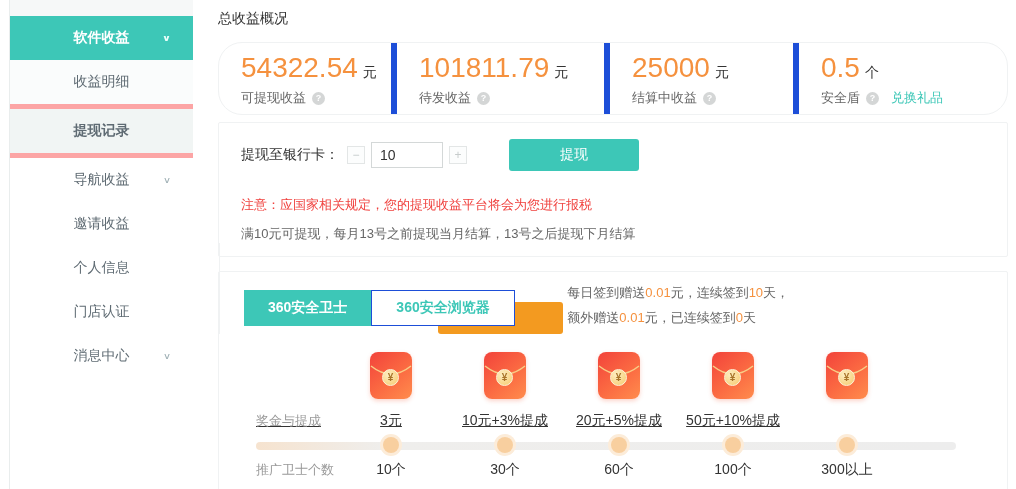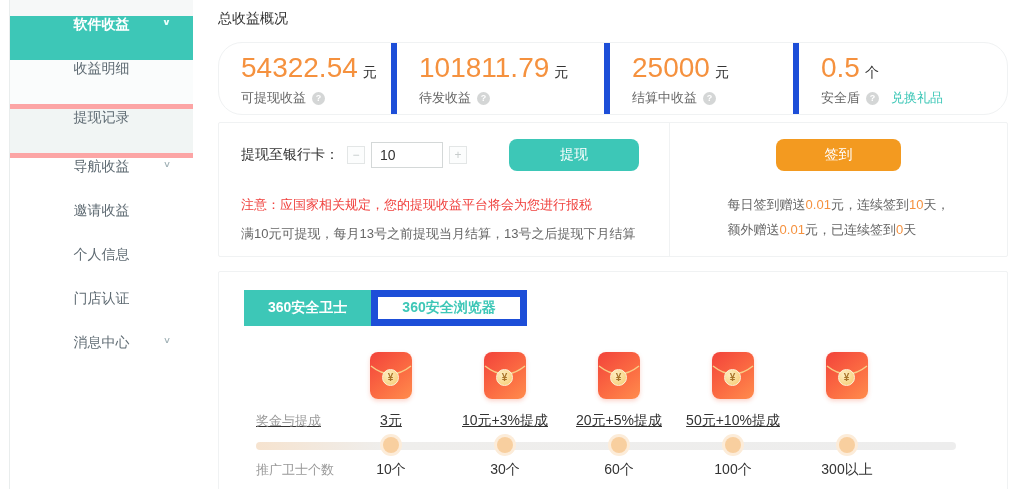--- a/index.html
+++ b/index.html
@@ -2,66 +2,66 @@
 <html><head>
 <meta charset="utf-8">
 <style>
   html,body{margin:0;padding:0;background:#fff;}
   body{width:1016px;height:489px;overflow:hidden;font-family:"Liberation Sans","DejaVu Sans",sans-serif;color:#333;position:relative;}
   .page{position:absolute;inset:0;display:flex;}
   
   .gutter{width:9px;border-right:1px solid #e9eded;background:#fff;flex:none;}
   .sidebar{width:183px;flex:none;background:#fff;}
   .sidebar-top{height:16px;background:#f6f8f8;}
-  .side-item{height:44px;display:flex;justify-content:center;position:relative;font-size:14px;color:#5f6b73;cursor:pointer;background:#fff;}
+  .side-item{height:44px;display:flex;align-items:center;justify-content:center;position:relative;font-size:14px;color:#5f6b73;cursor:pointer;background:#fff;}
   .side-item .chev{position:absolute;right:22px;font-size:11px;color:#9fb0b5;transform:scaleY(.8);}
   .side-item.active{background:#3dc7b7;color:#fff;font-weight:bold;}
   .side-item.active .chev{color:#eafffb;}
   .side-item.sub{background:#fafcfc;border-bottom:5px solid #fca5a5;}
-  .side-item.sub.selected{background:#f1f5f4;}
+  .side-item.sub.selected{background:#f1f5f4;font-weight:bold;}
   .side-item.sub:first-of-type{border-top:1px solid #eef2f2;}
   
   .main{flex:1;padding:8px 8px 0 25px;background:#fff;}
   .page-title{font-size:14px;color:#333;margin-top:2px;}
   .card{border:1px solid #f0f2f3;background:#fff;border-radius:2px;}
   
   .stats{margin-top:14px;height:71px;display:flex;border-radius:24px;}
   .stat-col{padding:10px 0 0 22px;box-sizing:border-box;}
   .stat-col + .stat-col{border-left:6px solid #1d4ed8;}
   .stat-col:nth-child(1){width:172px;}
   .stat-col:nth-child(2){width:213px;}
   .stat-col:nth-child(3){width:189px;}
   .stat-col:nth-child(4){flex:1;}
   .stat-value{font-size:28px;color:#f5913e;line-height:30px;}
   .stat-unit{font-size:14px;color:#333;margin-left:5px;}
   .stat-label-row{margin-top:6px;font-size:13px;color:#666;display:flex;align-items:center;gap:6px;}
   .help-icon{width:13px;height:13px;border-radius:50%;background:#d4d6d6;color:#fff;font-size:9px;font-weight:bold;display:inline-flex;align-items:center;justify-content:center;cursor:pointer;}
   .stat-link{color:#3dc7b7;cursor:pointer;margin-left:6px;}
   
-  .actions{margin-top:7px;height:133px;display:flex;}
+  .actions{margin-top:7px;height:133px;display:flex;flex-direction:column;}
   .withdraw{width:450px;flex:none;padding:16px 0 0 22px;box-sizing:border-box;}
   .wd-row{display:flex;align-items:center;}
   .wd-label{font-size:14px;color:#333;}
   .stepper{display:flex;align-items:center;margin-left:8px;}
   .step-btn{width:18px;height:18px;border:1px solid #e3e6e6;background:#fcfdfd;color:#c7cccc;font-size:12px;line-height:16px;text-align:center;box-sizing:border-box;cursor:pointer;padding:0;}
   .amount-input{width:72px;height:26px;border:1px solid #d4d8d8;margin:0 6px;font-size:14px;color:#333;padding:0 0 0 8px;box-sizing:border-box;outline:none;font-family:inherit;}
-  .btn{border:none;border-radius:8px;color:#fff;font-size:14px;cursor:pointer;font-family:inherit;}
+  .btn{border:none;border-radius:3px;color:#fff;font-size:14px;cursor:pointer;font-family:inherit;}
   .btn-withdraw{width:130px;height:32px;background:#3dc7b7;margin-left:42px;}
   .note-red{margin-top:25px;font-size:13px;color:#f0413e;}
   .note-gray{margin-top:11px;font-size:13px;color:#666;}
   .signin{flex:1;border-left:1px solid #f0f2f3;padding-top:16px;text-align:center;}
   .btn-signin{width:125px;height:32px;background:#f39a20;}
   .signin-text{display:inline-block;text-align:left;margin-top:21px;font-size:13px;color:#666;line-height:25px;}
   .hl{color:#f5913e;}
   
   .promo{margin-top:14px;height:300px;padding:18px 0 0 25px;box-sizing:border-box;}
   .tabs{display:flex;font-weight:bold;}
   .tab{height:36px;box-sizing:border-box;display:flex;align-items:center;justify-content:center;font-size:14px;padding:0 24px;cursor:pointer;}
   .tab.active{background:#3dc7b7;color:#fff;}
-  .tab.inactive{background:#fff;color:#3dc7b7;border:7px solid #1d4ed8;}
+  .tab.inactive{background:#fff;color:#3dc7b7;border:1px solid #1d4ed8;}
   .tier-grid{display:flex;align-items:center;margin-left:12px;}
   .tier-label{width:78px;font-size:13px;color:#999;flex:none;}
   .tier-cell{width:114px;flex:none;text-align:center;}
   .env-row{margin-top:26px;}
   .bonus-row{margin-top:13px;text-decoration:underline;}
   .bonus-row .tier-cell{font-size:14px;color:#333;}
   .track-row{margin-top:7px;position:relative;height:18px;}
   .track{position:absolute;left:0;top:5px;width:700px;height:8px;border-radius:4px;background:linear-gradient(90deg,#f6e3cf 0%,#efeeec 18%,#ededed 100%);}
   .dot{display:inline-block;width:16px;height:16px;border-radius:50%;background:#f8cf9f;box-shadow:0 0 0 3px #fcecd9;position:relative;top:1px;}
   .count-row{margin-top:6px;}

